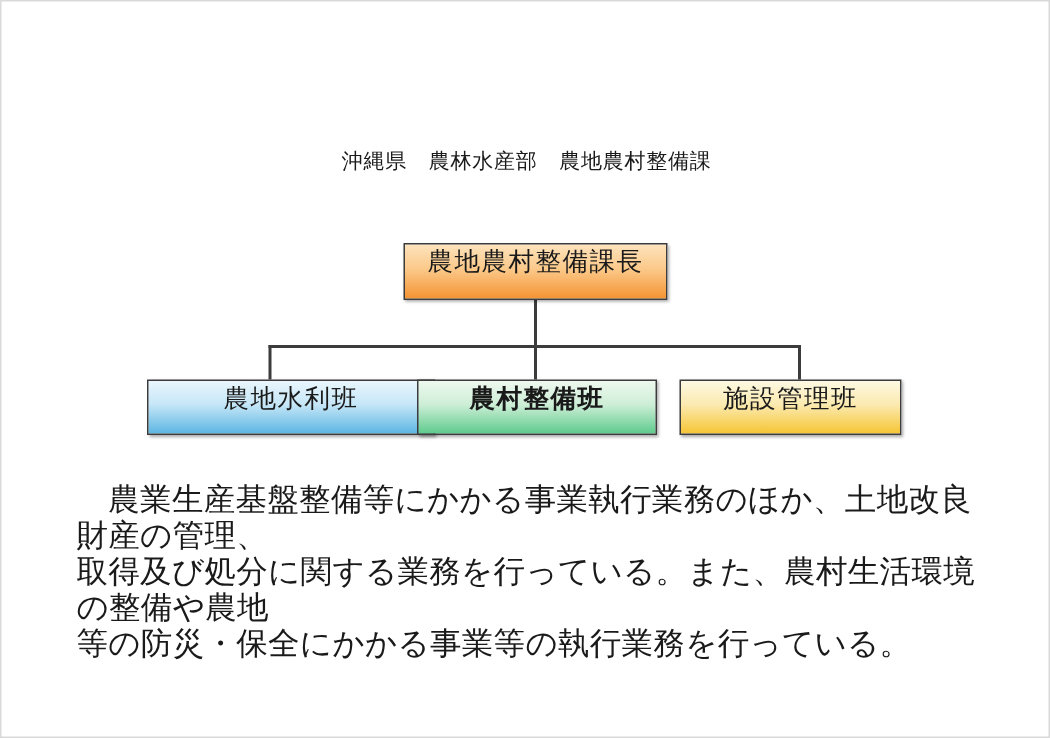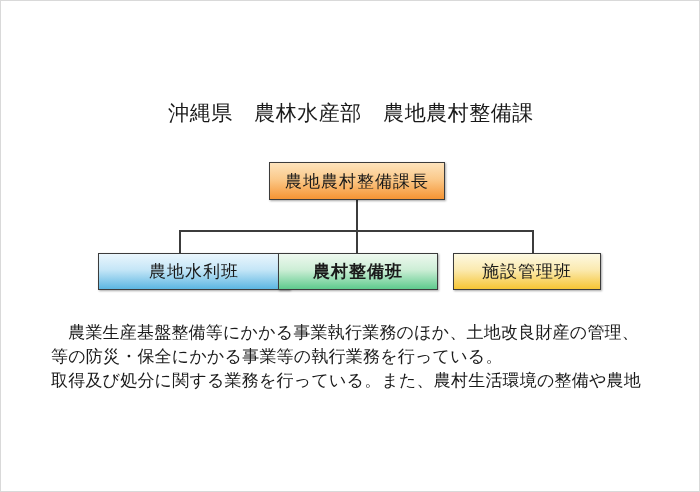--- a/index.html
+++ b/index.html
@@ -20,42 +20,41 @@
     overflow: hidden;
   }
 
   
   .title {
     position: absolute;
     left: 0;
     top: 100px;
     width: 700px;
     text-align: center;
-    font-size: 21px;
+    font-size: 14px;
     line-height: 1.2;
     color: #1a1a1a;
     letter-spacing: 0.5px;
     white-space: pre;
   }
 
   
   .chart {
     position: absolute;
     left: 0;
     top: 0;
     width: 700px;
     height: 300px;
   }
 
   .node {
     position: absolute;
     box-sizing: border-box;
     border: 1.5px solid #3c3c3c;
     display: flex;
-    align-items: center;
     justify-content: center;
     font-size: 17px;
     color: #1a1a1a;
     letter-spacing: 1px;
     box-shadow: 1px 1px 2px rgba(0,0,0,0.35);
     white-space: nowrap;
   }
 
   .node-root {
     left: 268px;
@@ -100,21 +99,21 @@
   .conn-v-a      { left: 178px; top: 229px; width: 2px;  height: 23px; }
   .conn-v-b      { left: 355px; top: 229px; width: 2px;  height: 23px; }
   .conn-v-c      { left: 531px; top: 229px; width: 2px;  height: 23px; }
 
   
   .body-text {
     position: absolute;
     left: 50px;
     top: 320px;
     width: 610px;
-    font-size: 17px;
+    font-size: 21px;
     line-height: 24px;
     color: #1a1a1a;
     letter-spacing: 0.2px;
   }
   .body-text p {
     margin: 0;
     white-space: pre-wrap;
   }
 </style>
 </head>
@@ -145,17 +144,17 @@
     </div>
 
     <div class="node node-c">
       <span>施設管理班</span>
     </div>
 
   </div>
 
   <div class="body-text">
     <p>　農業生産基盤整備等にかかる事業執行業務のほか、土地改良財産の管理、</p>
+    <p>取得及び処分に関する業務を行っている。また、農村生活環境の整備や農地</p>
     <p>等の防災・保全にかかる事業等の執行業務を行っている。</p>
-    <p>取得及び処分に関する業務を行っている。また、農村生活環境の整備や農地</p>
   </div>
 
 </div>
 
 </body></html>

